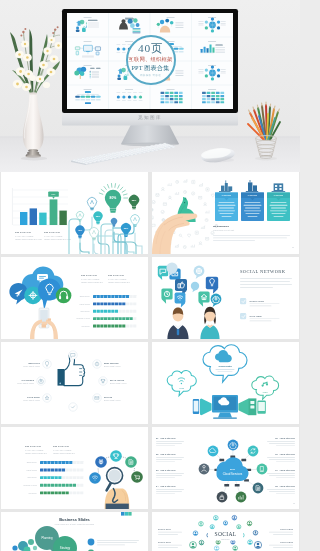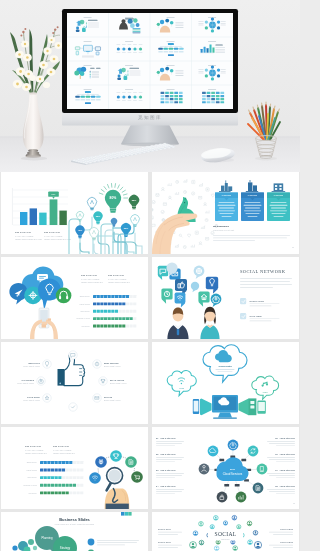--- a/index.html
+++ b/index.html
@@ -676,20 +676,26 @@
               <rect x="143.9" y="89.6" width="5" height="3" rx="0.4" fill="#9ad6ef" opacity="0.92"></rect>
               <rect x="150.1" y="89.6" width="5" height="3" rx="0.4" fill="#2d6ea8" opacity="0.92"></rect>
               <rect x="156.3" y="89.6" width="5" height="3" rx="0.4" fill="#3fbfc4" opacity="0.92"></rect>
             </g>
           </g>
       </svg>
     </div>
 
     <div class="monbrand">觅知图库</div>
 
+    <div class="badge">
+      <div class="cnt">40页</div>
+      <div class="l1">互联网、组织框架</div>
+      <div class="l2">PPT 图表合集</div>
+      <div class="sub">精美模板 可修改</div>
+    </div>
   </div>
 
   <div class="grid">
 
     <div class="slide" style="left:1px;top:0;width:147px;height:82px">
       <svg width="147" height="82" viewBox="0 0 147 82">
         <g>
           <g stroke="#e6eaed" stroke-width=".4">
             <line x1="12" y1="18" x2="67" y2="18"></line>
               <line x1="12" y1="25" x2="67" y2="25"></line>

